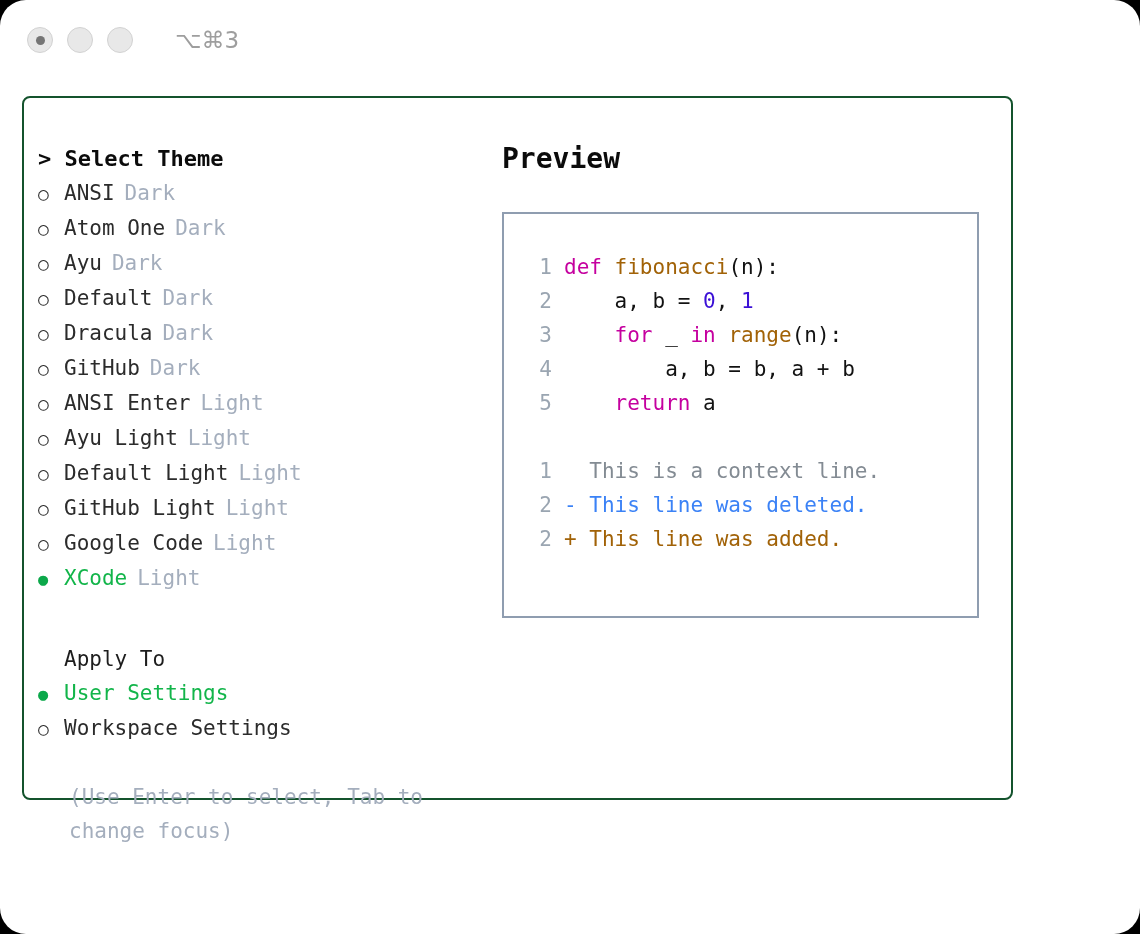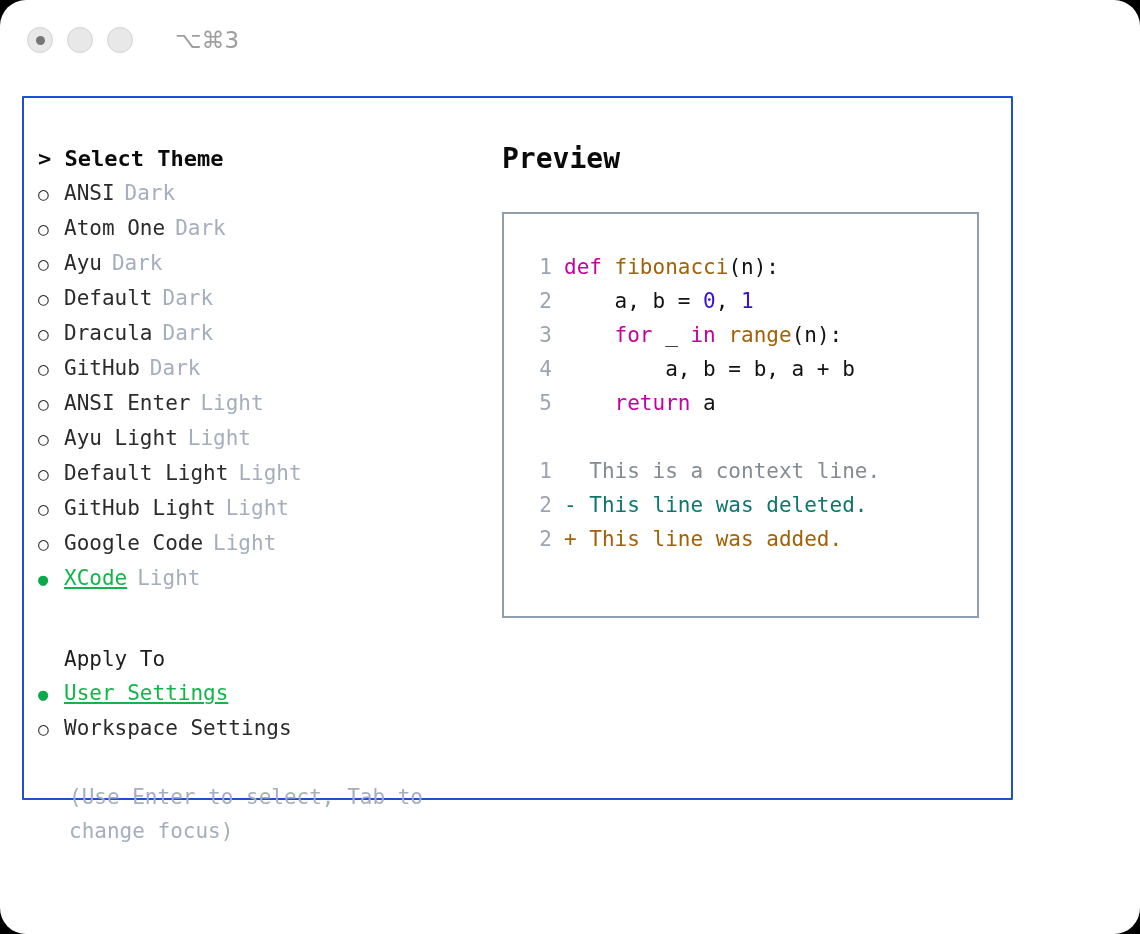--- a/index.html
+++ b/index.html
@@ -65,22 +65,22 @@
     white-space: pre;
   }
 
   
   #main-panel {
     position: absolute;
     left: 22px;
     top: 96px;
     width: 991px;
     height: 704px;
-    border: 2px solid #1d4ed8;
-    border-radius: 1px;
+    border: 2px solid #14532d;
+    border-radius: 8px;
     box-sizing: border-box;
     background: #ffffff;
   }
 
   
   #theme-column {
     position: absolute;
     left: 14px;
     top: 44px;
     width: 450px;
@@ -105,21 +105,21 @@
     width: 26px;
     flex: 0 0 26px;
     font-size: 18px;
     color: #2b2b2b;
   }
   .marker.selected {
     color: #0ba84a;
     font-size: 17px;
   }
   .theme-name { color: #2b2b2b; }
-  .theme-row.selected .theme-name { color: #12b54a; text-decoration: underline; }
+  .theme-row.selected .theme-name { color: #12b54a; }
   .theme-kind {
     color: #a4aebd;
     margin-left: 10px;
   }
 
   
   #apply-to-block { margin-top: 46px; }
   .apply-heading {
     font-size: 21px;
     color: #1d1d1d;
@@ -177,21 +177,21 @@
     margin-right: 12px;
   }
   .blank-line { height: 34px; }
 
   
   .tok-kw    { color: #c5009f; }
   .tok-fn    { color: #a16207; }
   .tok-num   { color: #3b10d6; }
   .tok-plain { color: #121212; }
   .tok-ctx   { color: #838b93; }
-  .tok-del   { color: #0f766e; margin-top: 42px; }
+  .tok-del   { color: #3b82f6; margin-top: 42px; }
   .tok-add   { color: #a16207; }
 </style>
 </head>
 <body>
 
 <div id="app-root">
 
   <div id="title-bar">
     <div id="window-dots" style="display:flex;align-items:center;">
         <div class="win-dot">

